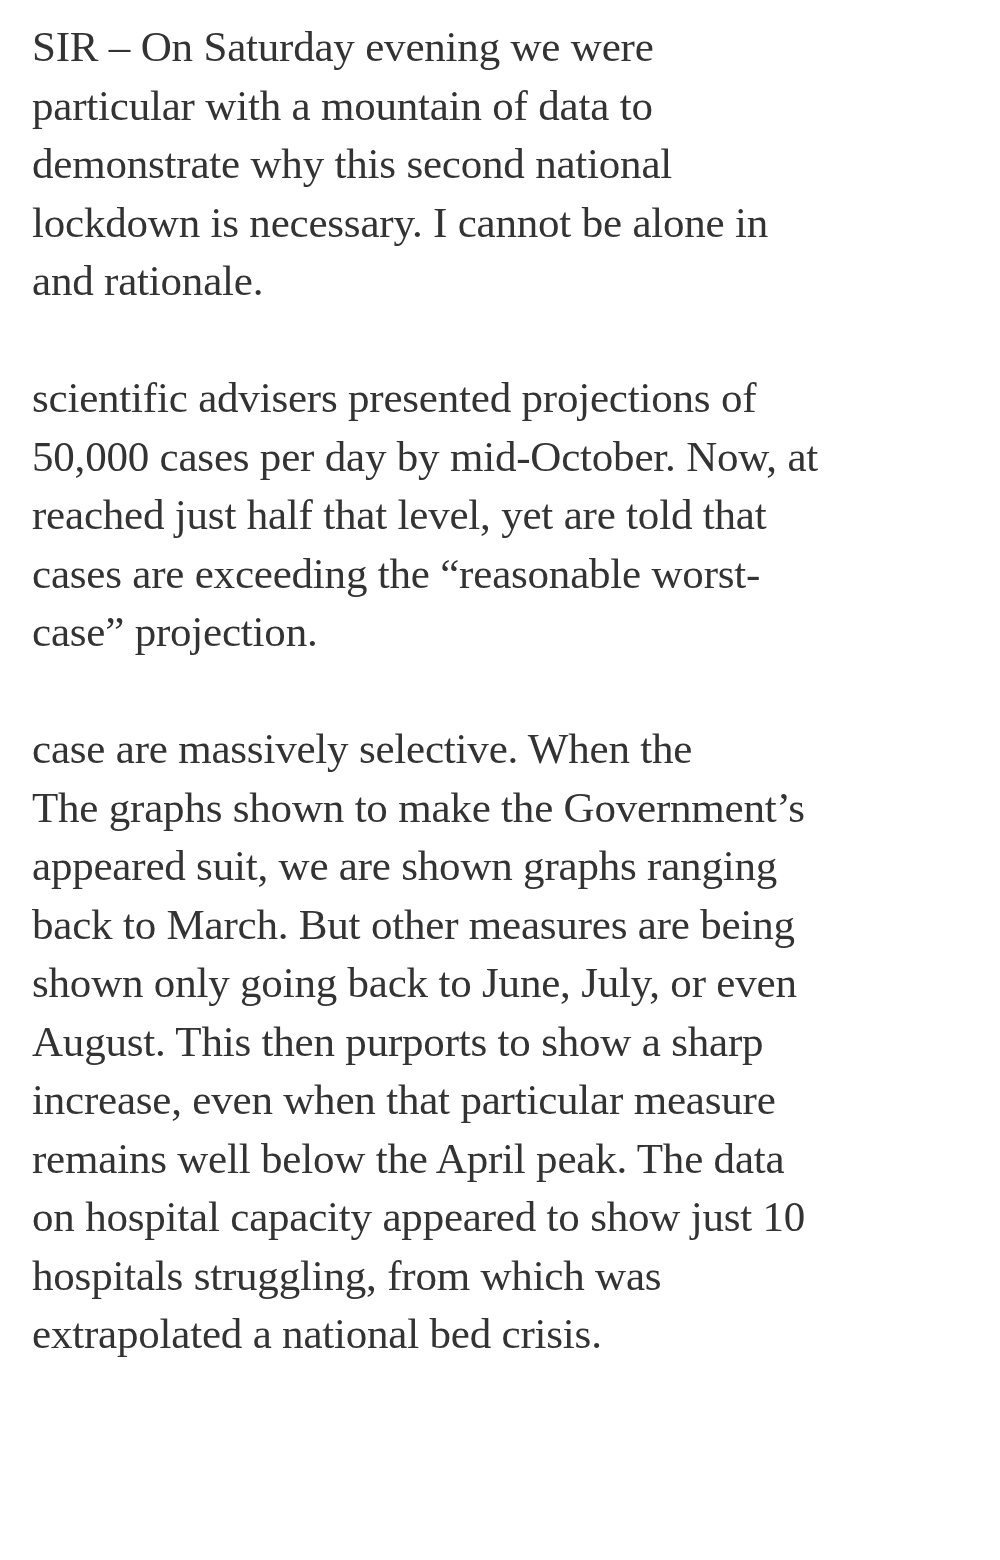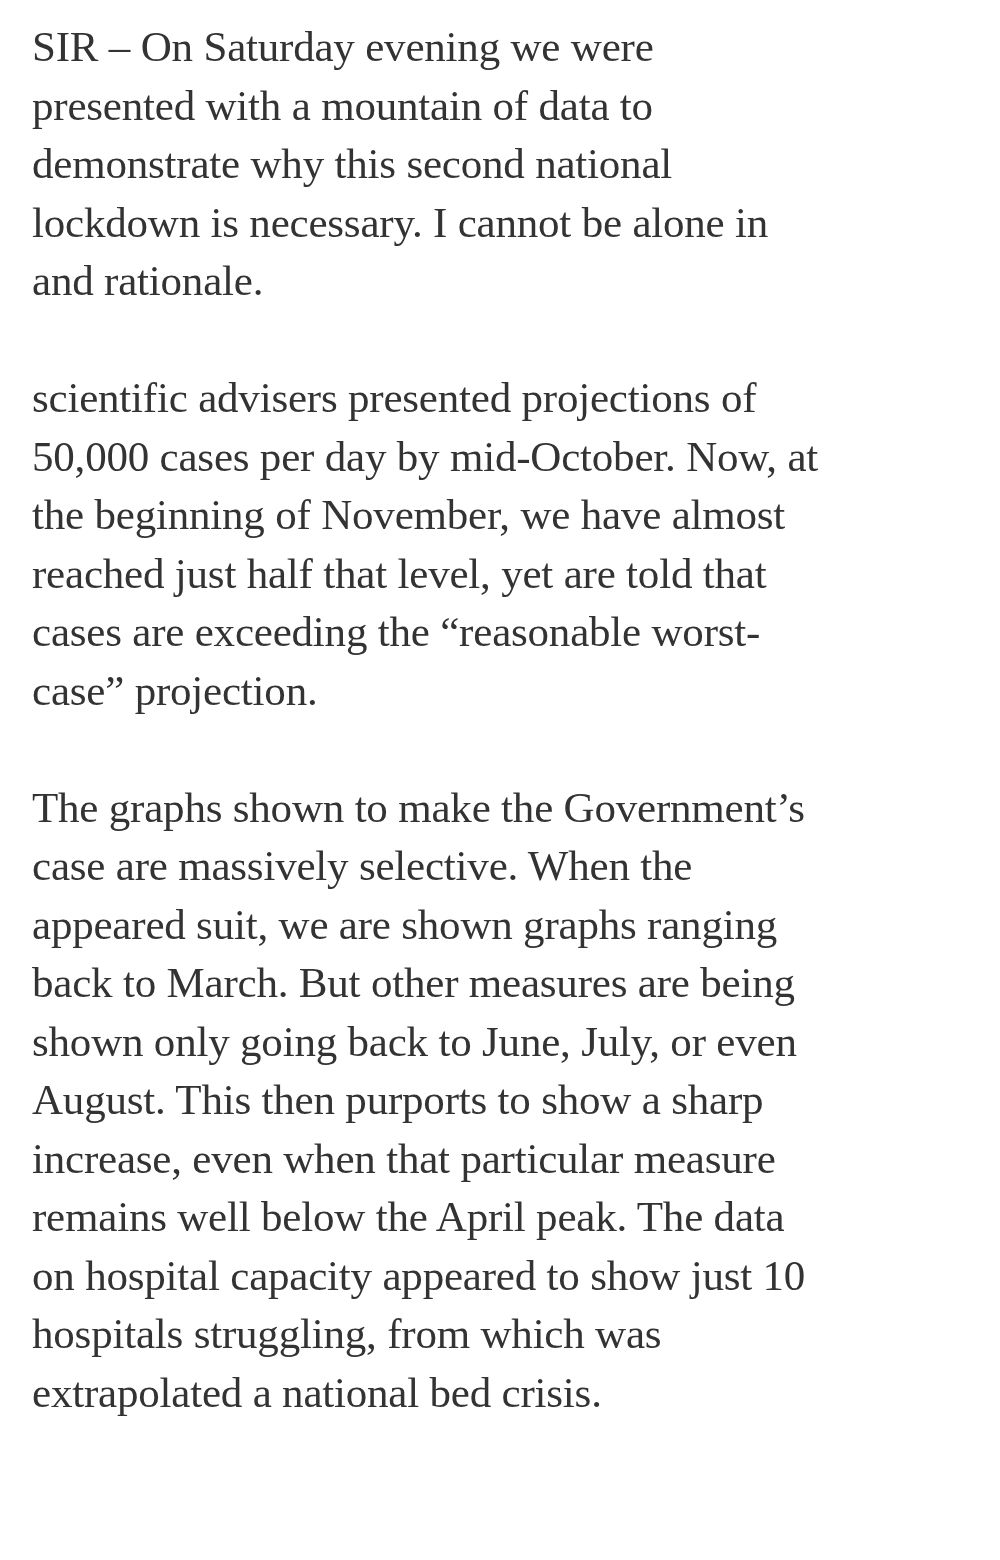--- a/index.html
+++ b/index.html
@@ -32,36 +32,35 @@
       white-space: nowrap;
       font-family: Liberation Serif, serif;
     }
   </style>
 </head>
 <body>
 
 <div class="article">
   <p class="para">
     <span class="line">SIR – On Saturday evening we were</span>
-    <span class="line">presented with a mountain of data to</span>
+    <span class="line">particular with a mountain of data to</span>
     <span class="line">demonstrate why this second national</span>
     <span class="line">lockdown is necessary. I cannot be alone in</span>
     <span class="line">and rationale.</span>
   </p>
   <p class="para">
     <span class="line">scientific advisers presented projections of</span>
     <span class="line">50,000 cases per day by mid-October. Now, at</span>
-    <span class="line">the beginning of November, we have almost</span>
     <span class="line">reached just half that level, yet are told that</span>
     <span class="line">cases are exceeding the “reasonable worst-</span>
     <span class="line">case” projection.</span>
   </p>
   <p class="para">
+    <span class="line">case are massively selective. When the</span>
     <span class="line">The graphs shown to make the Government’s</span>
-    <span class="line">case are massively selective. When the</span>
     <span class="line">appeared suit, we are shown graphs ranging</span>
     <span class="line">back to March. But other measures are being</span>
     <span class="line">shown only going back to June, July, or even</span>
     <span class="line">August. This then purports to show a sharp</span>
     <span class="line">increase, even when that particular measure</span>
     <span class="line">remains well below the April peak. The data</span>
     <span class="line">on hospital capacity appeared to show just 10</span>
     <span class="line">hospitals struggling, from which was</span>
     <span class="line">extrapolated a national bed crisis.</span>
   </p>

